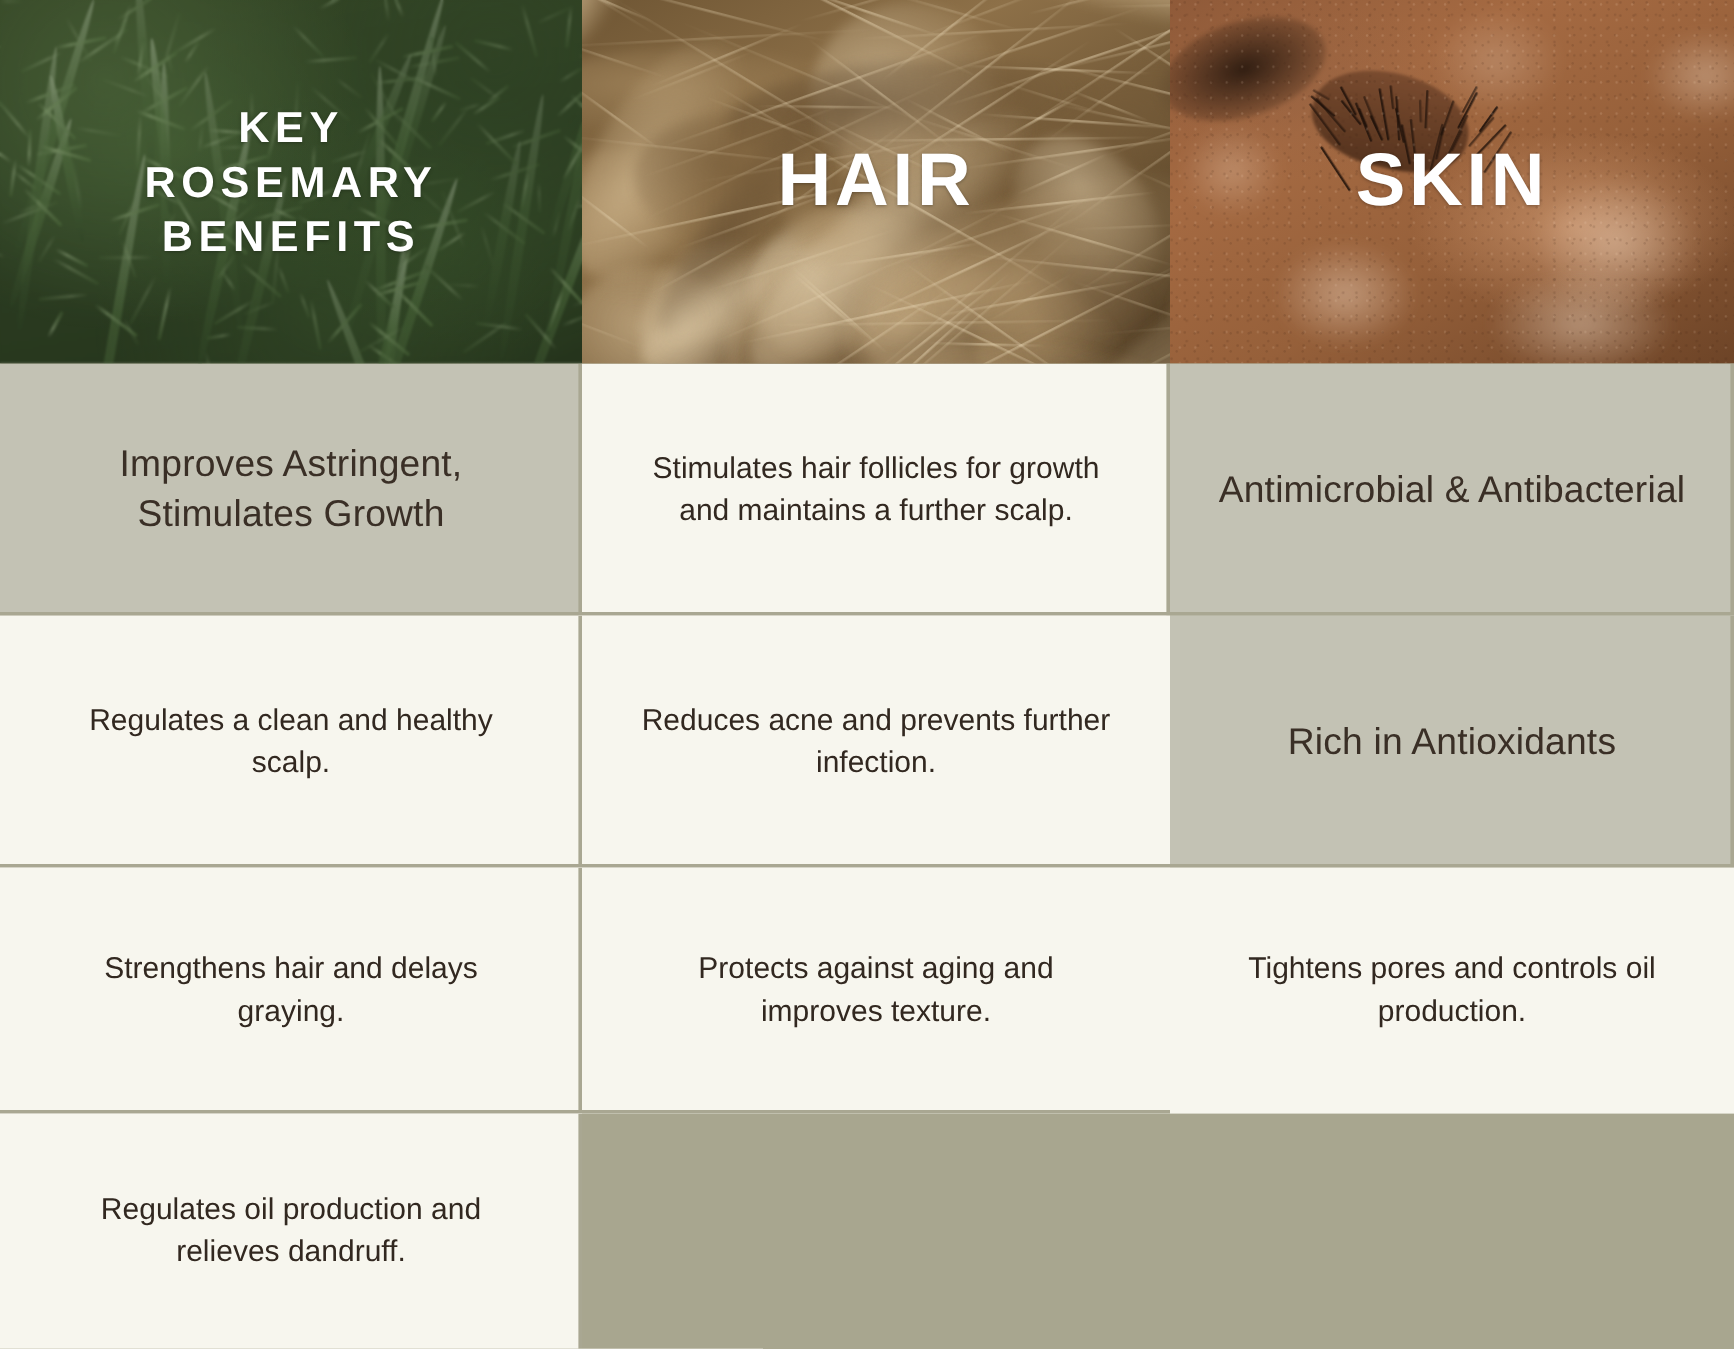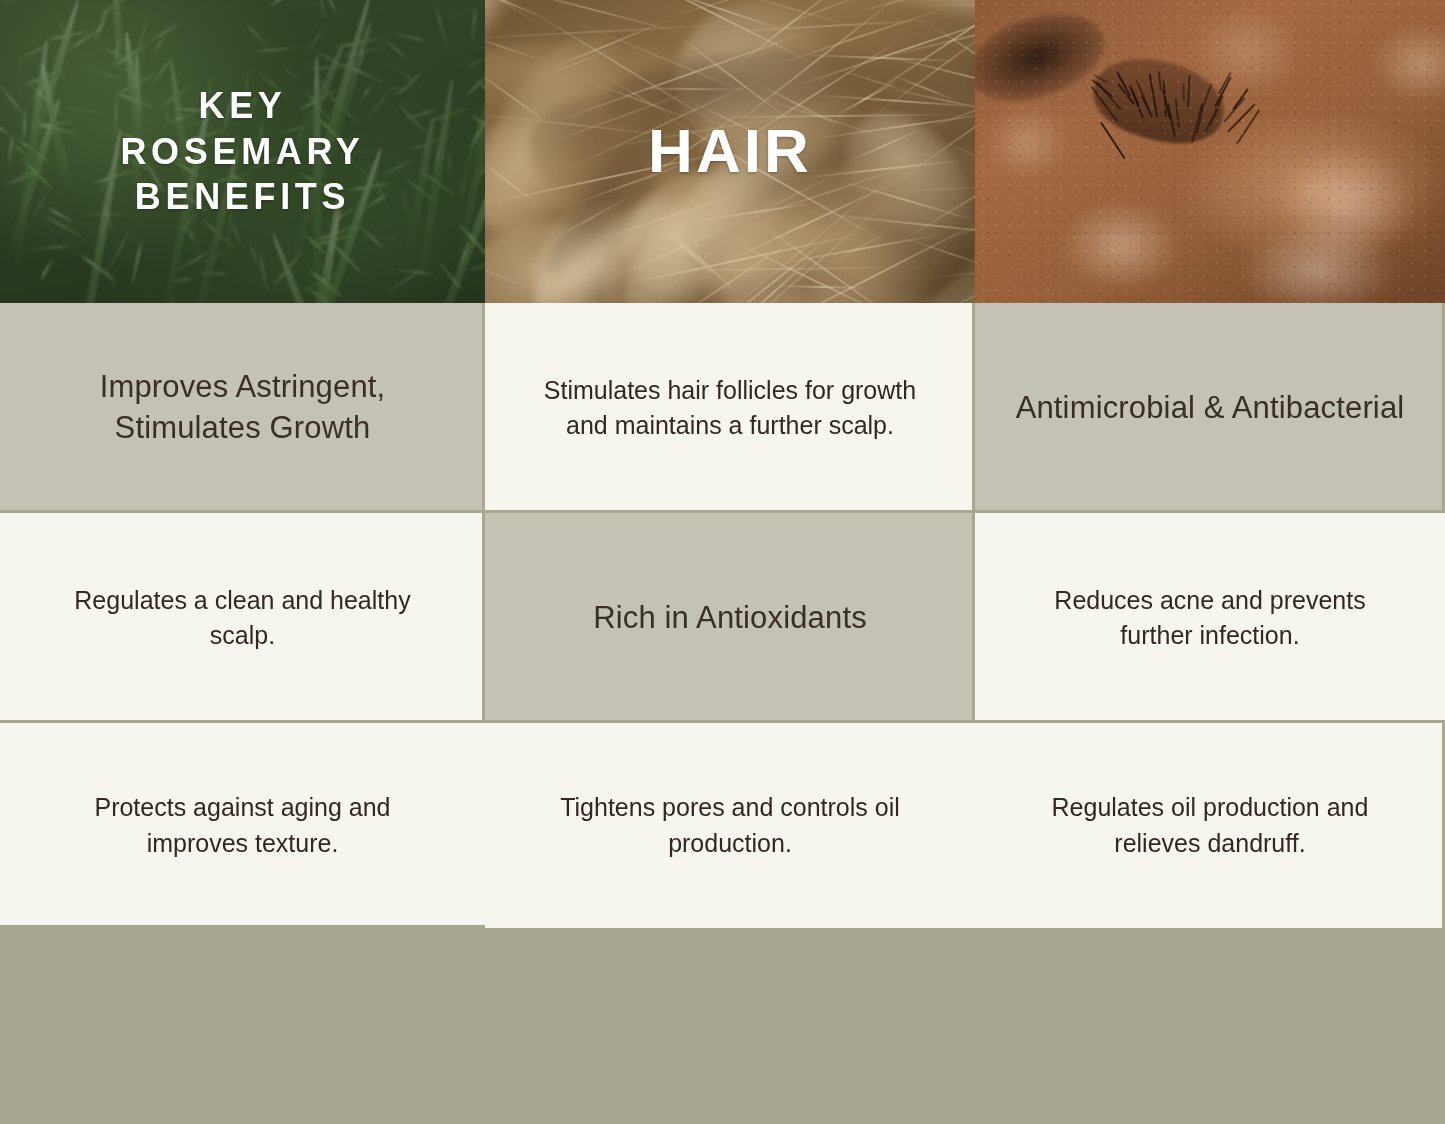--- a/index.html
+++ b/index.html
@@ -508,41 +508,45 @@
         <div class="lash" style="width: 2px; height: 25.8891px; left: 54.6%; top: 27.701%; transform: rotate(35.2856deg); opacity: 1;"></div>
         <div class="lash" style="width: 2px; height: 40.7842px; left: 55.55%; top: 34.1541%; transform: rotate(33.3691deg); opacity: 0.73;"></div>
         <div class="sheen" style="left: 46%; top: 2%; width: 24%; height: 30%; opacity: 0.4;"></div>
         <div class="sheen" style="left: 64%; top: 48%; width: 30%; height: 38%; opacity: 0.67;"></div>
         <div class="sheen" style="left: 84%; top: 8%; width: 22%; height: 26%; opacity: 0.61;"></div>
         <div class="sheen" style="left: 18%; top: 66%; width: 26%; height: 30%; opacity: 0.72;"></div>
         <div class="sheen" style="left: 56%; top: 74%; width: 34%; height: 30%; opacity: 0.77;"></div>
         <div class="sheen" style="left: 2%; top: 34%; width: 18%; height: 26%; opacity: 0.47;"></div>
       </div>
     <div class="pore-tex"></div>
+    <div class="photo-label big">SKIN</div>
   </div>
 
   <div class="cell benefit-cell b-right b-bottom">
     <span class="cell-text">Improves Astringent, Stimulates Growth</span>
   </div>
   <div class="cell detail-cell b-right b-bottom">
     <span class="cell-text">Stimulates hair follicles for growth and maintains a further scalp.</span>
   </div>
 
   <div class="cell benefit-cell b-right b-bottom">
     <span class="cell-text">Antimicrobial &amp; Antibacterial</span>
   </div>
   <div class="cell detail-cell b-right b-bottom">
     <span class="cell-text">Regulates a clean and healthy scalp.</span>
   </div>
+  <div class="cell detail-cell b-bottom">
+    <span class="cell-text">Reduces acne and prevents further infection.</span>
+  </div>
+
   <div class="cell benefit-cell b-right b-bottom">
     <span class="cell-text">Rich in Antioxidants</span>
   </div>
-
-  <div class="cell detail-cell b-bottom">
-    <span class="cell-text">Reduces acne and prevents further infection.</span>
+  <div class="cell detail-cell b-right b-bottom">
+    <span class="cell-text">Strengthens hair and delays graying.</span>
   </div>
   <div class="cell detail-cell b-bottom">
     <span class="cell-text">Protects against aging and improves texture.</span>
   </div>
 
   <div class="cell detail-cell">
     <span class="cell-text">Tightens pores and controls oil production.</span>
   </div>
   <div class="cell detail-cell b-right">
     <span class="cell-text">Regulates oil production and relieves dandruff.</span>

